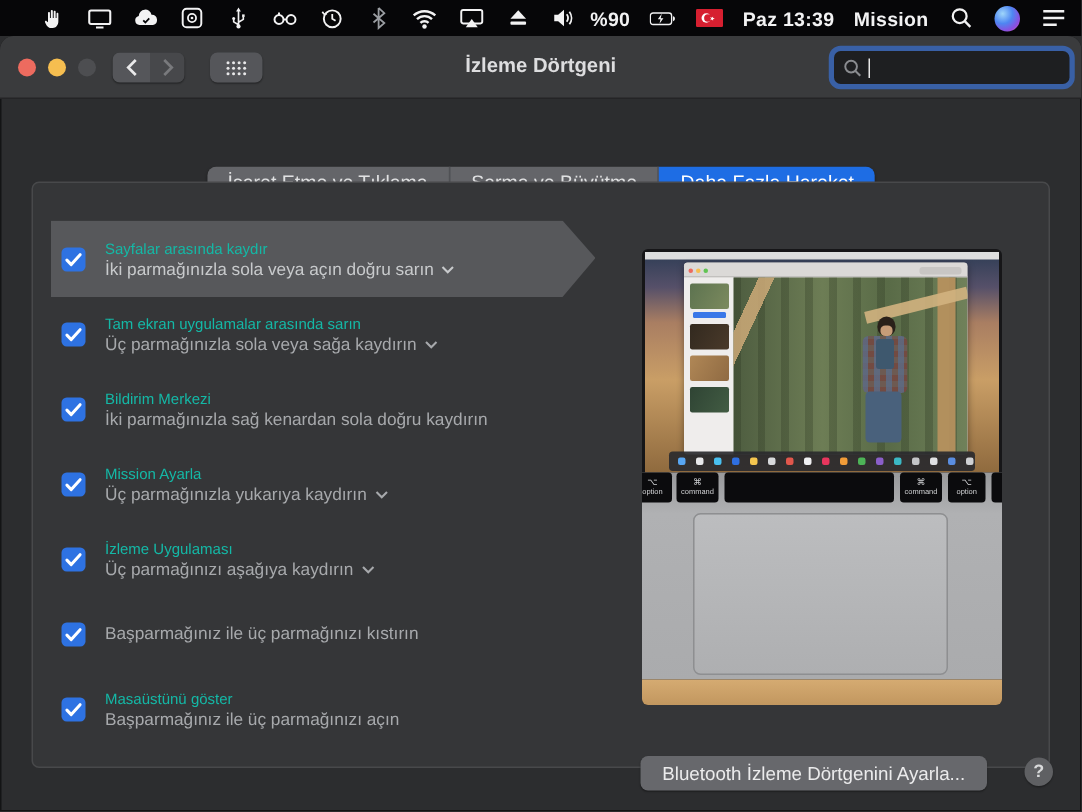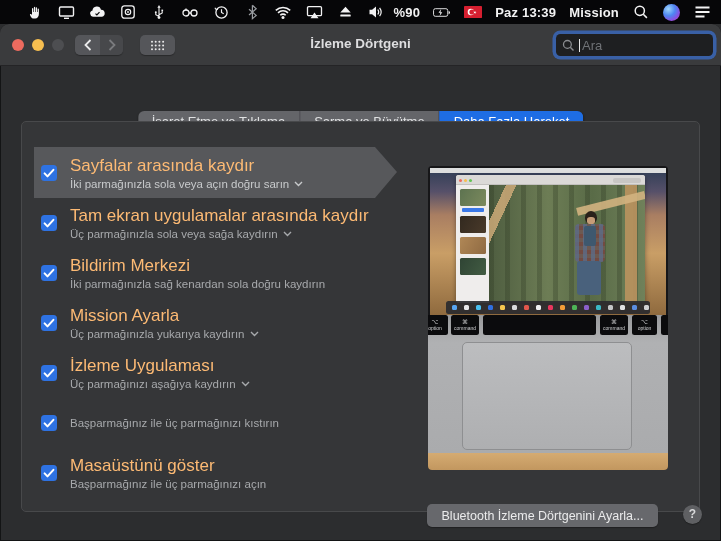--- a/index.html
+++ b/index.html
@@ -62,21 +62,21 @@
     background:#353638; border:1px solid #48494b; border-radius:5px; }
 
   .gesture-list { position:absolute; top:26px; left:0; right:0; }
   .g-row { position:relative; height:50px; display:flex; align-items:center; }
   .g-row.highlighted::before { content:""; position:absolute; left:12px; top:-1px; width:363px; height:51px;
     background:#57585b;
     clip-path: polygon(0 0, 341px 0, 363px 25px, 341px 51px, 0 51px); }
   .g-check { position:relative; width:16px; height:16px; margin-left:19px; border-radius:3.5px;
     background:#2e72e2; flex:none; }
   .g-text { position:relative; margin-left:13px; }
-  .g-title { font-size:17px; color:#fdba74; margin-bottom:2px; }
+  .g-title { font-size:10px; color:#14b8a6; margin-bottom:2px; }
   .g-sub { font-size:11.5px; color:#a7a9ac; display:flex; align-items:center; gap:5px; }
   .g-row.highlighted .g-sub { color:#c8cacc; }
   .chev { color:inherit; }
 
   
   .video { position:absolute; left:406px; top:44px; width:240px; height:304px; border-radius:4px;
     overflow:hidden; background:#161618; }
   .v-screen { position:absolute; top:2px; left:2px; width:236px; height:147px;
     background:linear-gradient(180deg,#2e3d55 0%,#565069 16%,#a97e62 32%,#c99e66 58%,#8f6a3e 100%); }
   .v-menubar { position:absolute; top:0; left:0; right:0; height:5px; background:rgba(236,235,233,.92); }
@@ -296,21 +296,20 @@
           </g>
         </svg>
     </span>
     <div class="win-title">İzleme Dörtgeni</div>
     <div class="searchfield">
       <svg width="13" height="13" viewBox="0 0 13 13">
           <circle cx="5.4" cy="5.4" r="3.9" fill="none" stroke="#8a8c90" stroke-width="1.3"></circle>
           <path d="M8.3 8.3l3.2 3.2" stroke="#8a8c90" stroke-width="1.4"></path>
         </svg>
       <span class="caret"></span>
-      <input type="text" placeholder="Ara" style="">
     </div>
   </div>
 
   <div class="tabs">
     <span class="tab">İşaret Etme ve Tıklama</span>
     <span class="tab">Sarma ve Büyütme</span>
     <span class="tab selected">Daha Fazla Hareket</span>
   </div>
 
   <div class="panel">
@@ -333,21 +332,21 @@
         </div>
       </div>
 
       <div class="g-row">
         <span class="g-check">
           <svg width="16" height="16" viewBox="0 0 16 16">
               <path d="M3.6 8.4l2.9 3 5.9-6.6" stroke="#fff" stroke-width="2" fill="none" stroke-linecap="round" stroke-linejoin="round"></path>
             </svg>
         </span>
         <div class="g-text">
-          <div class="g-title">Tam ekran uygulamalar arasında kaydır</div>
+          <div class="g-title">Tam ekran uygulamalar arasında sarın</div>
           <div class="g-sub">
             <span>Üç parmağınızla sola veya sağa kaydırın</span>
             <svg class="chev" width="9" height="6" viewBox="0 0 9 6">
                 <path d="M1 1l3.5 3.5L8 1" stroke="currentColor" stroke-width="1.4" fill="none"></path>
               </svg>
           </div>
         </div>
       </div>
 
       <div class="g-row">

